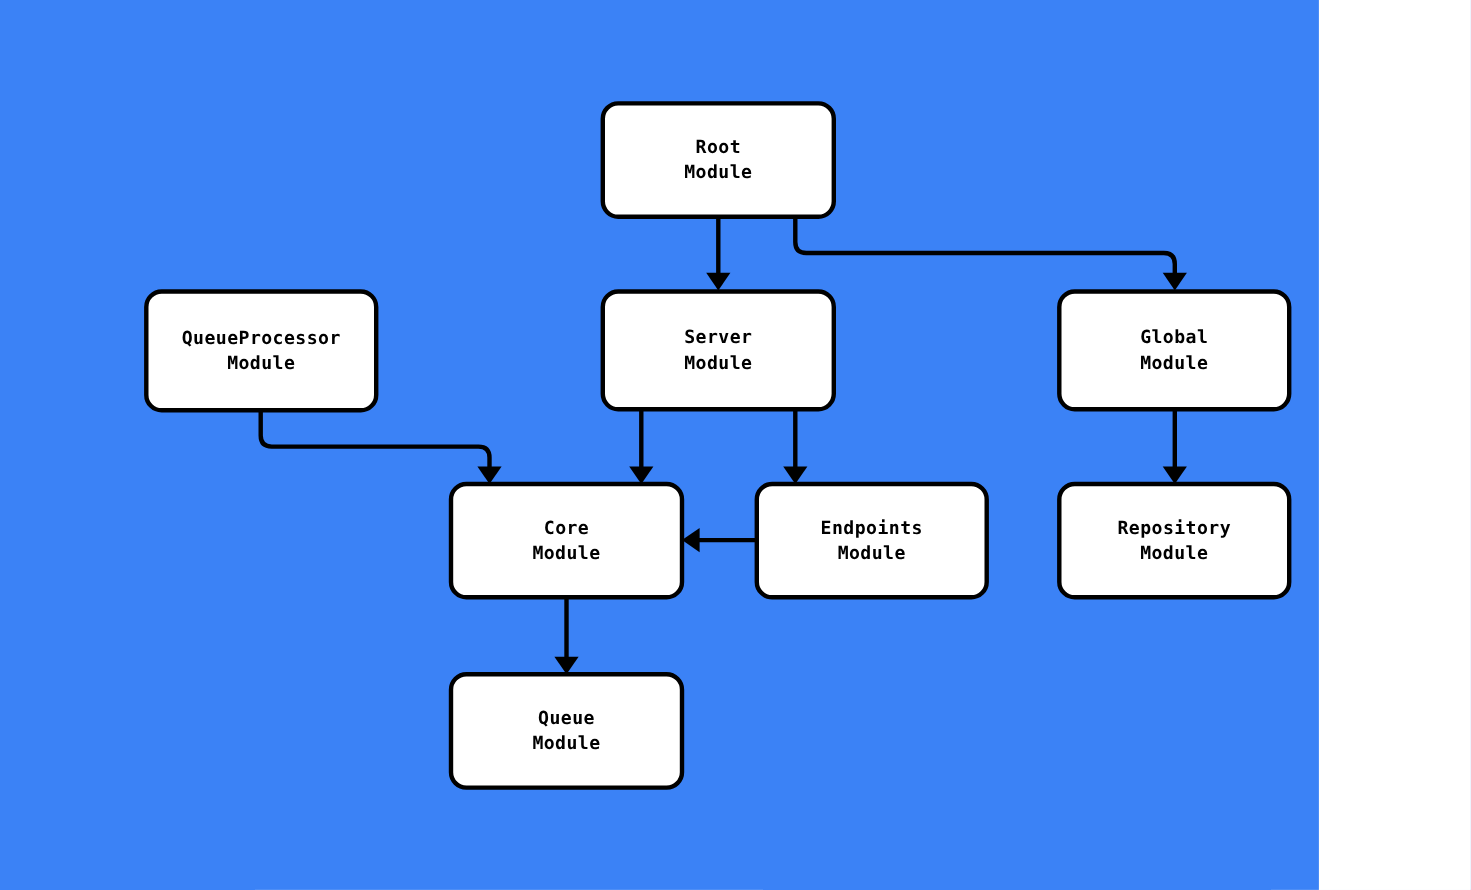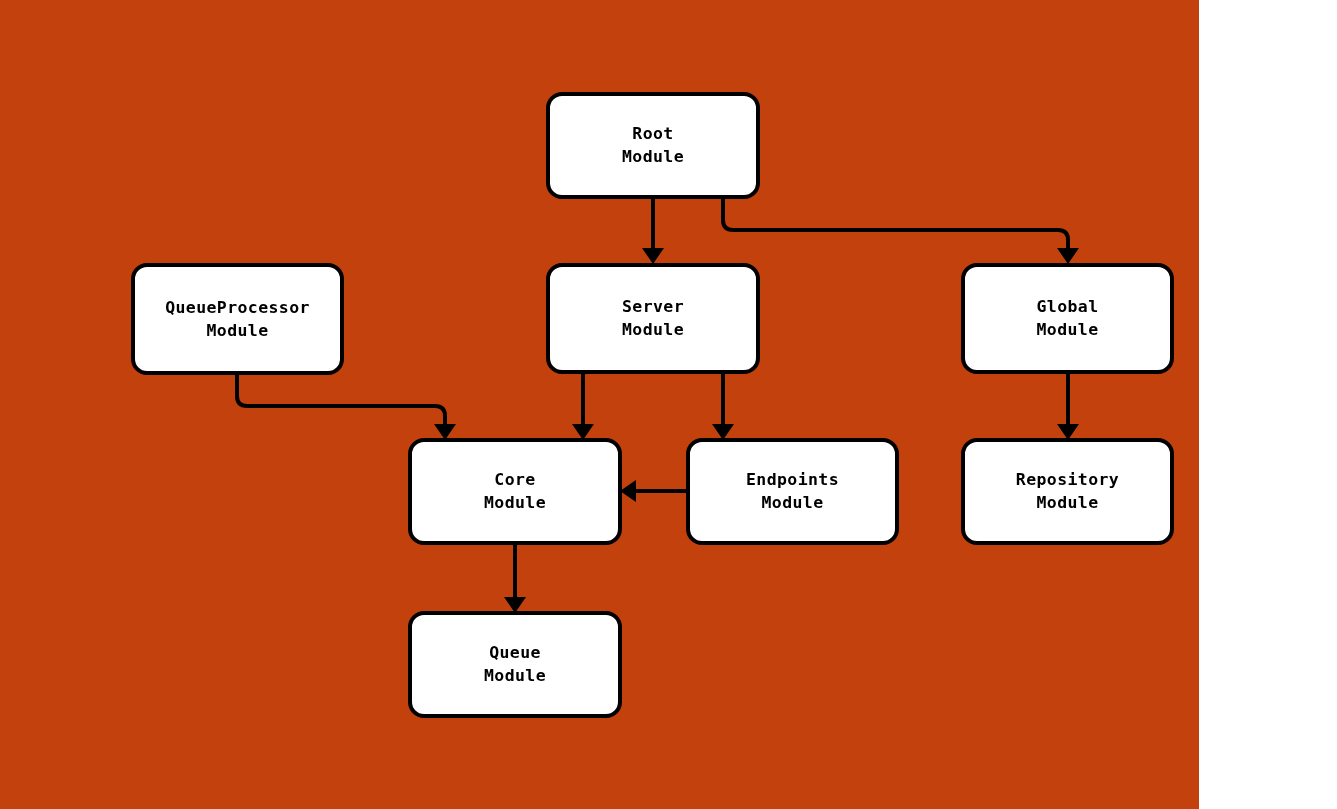--- a/index.html
+++ b/index.html
@@ -10,21 +10,21 @@
   body {
     width: 1337px;
     height: 809px;
     font-family: "DejaVu Sans Mono", "Liberation Mono", monospace;
     overflow: hidden;
   }
   #diagram-root {
     position: relative;
     width: 1199px;
     height: 809px;
-    background: #c2410c;
+    background: #3b82f6;
   }
   svg.diagram-canvas {
     position: absolute;
     top: 0;
     left: 0;
     width: 1337px;
     height: 809px;
     display: block;
   }
   .node-rect {

